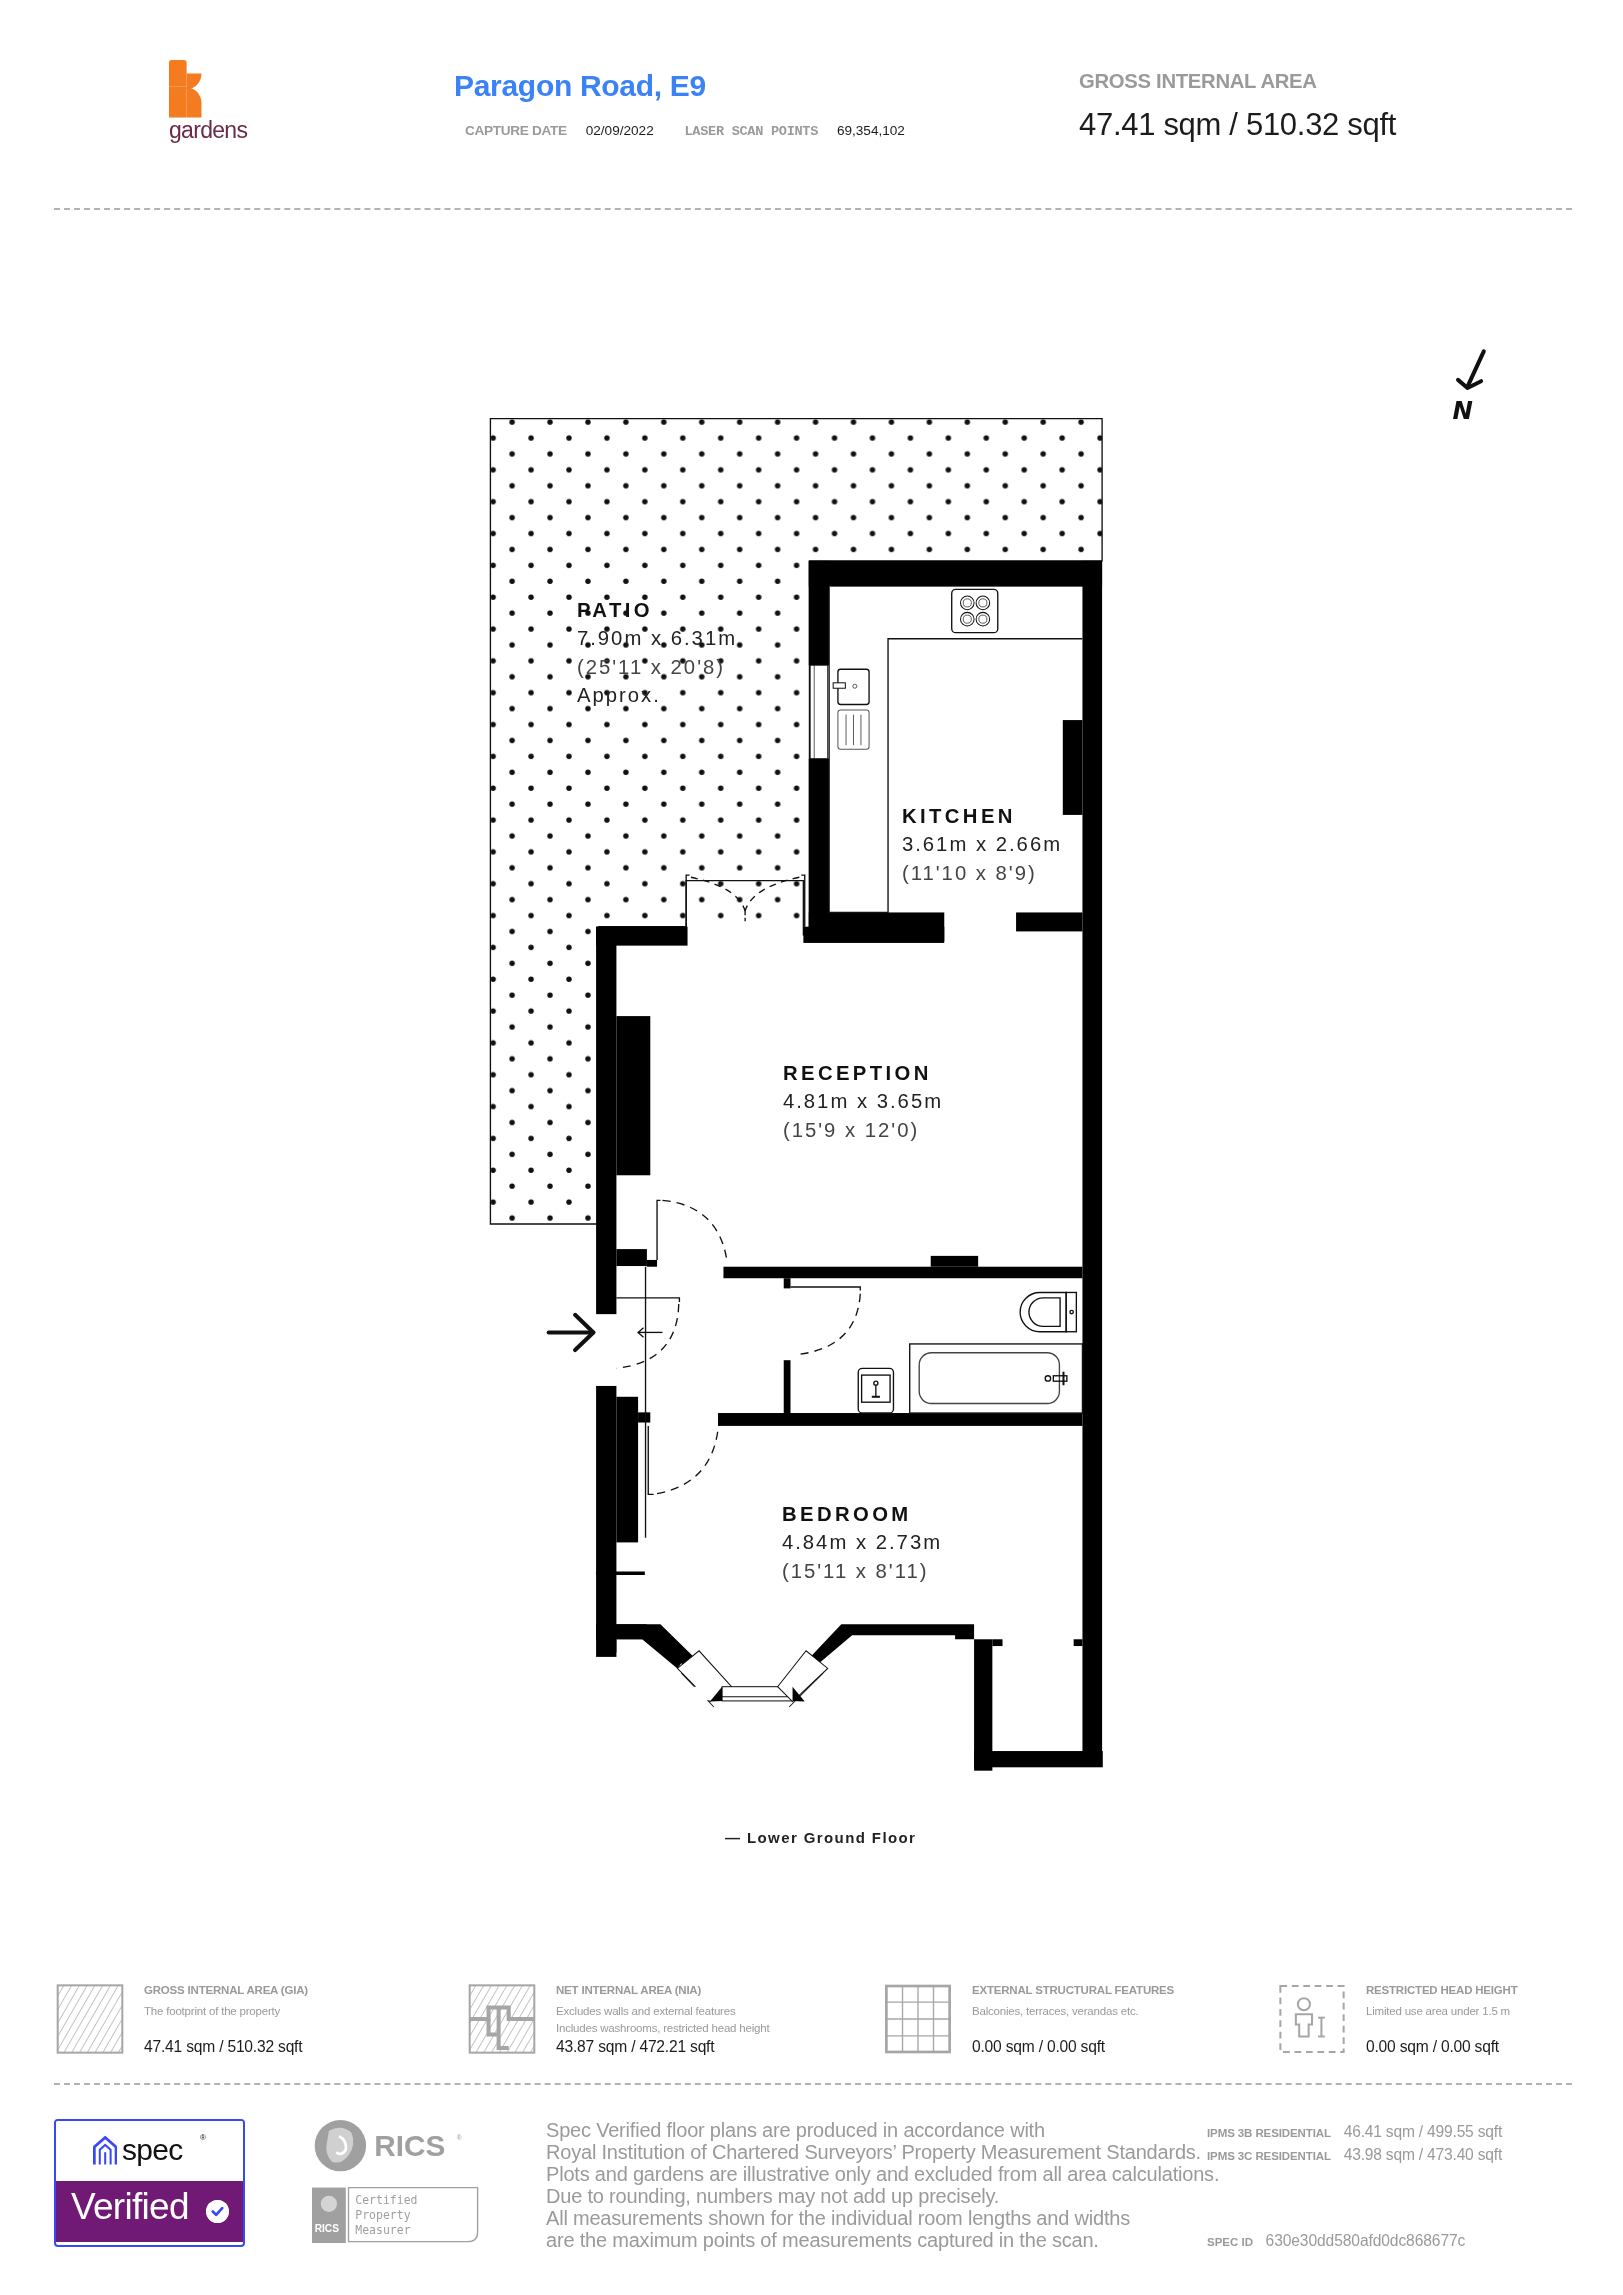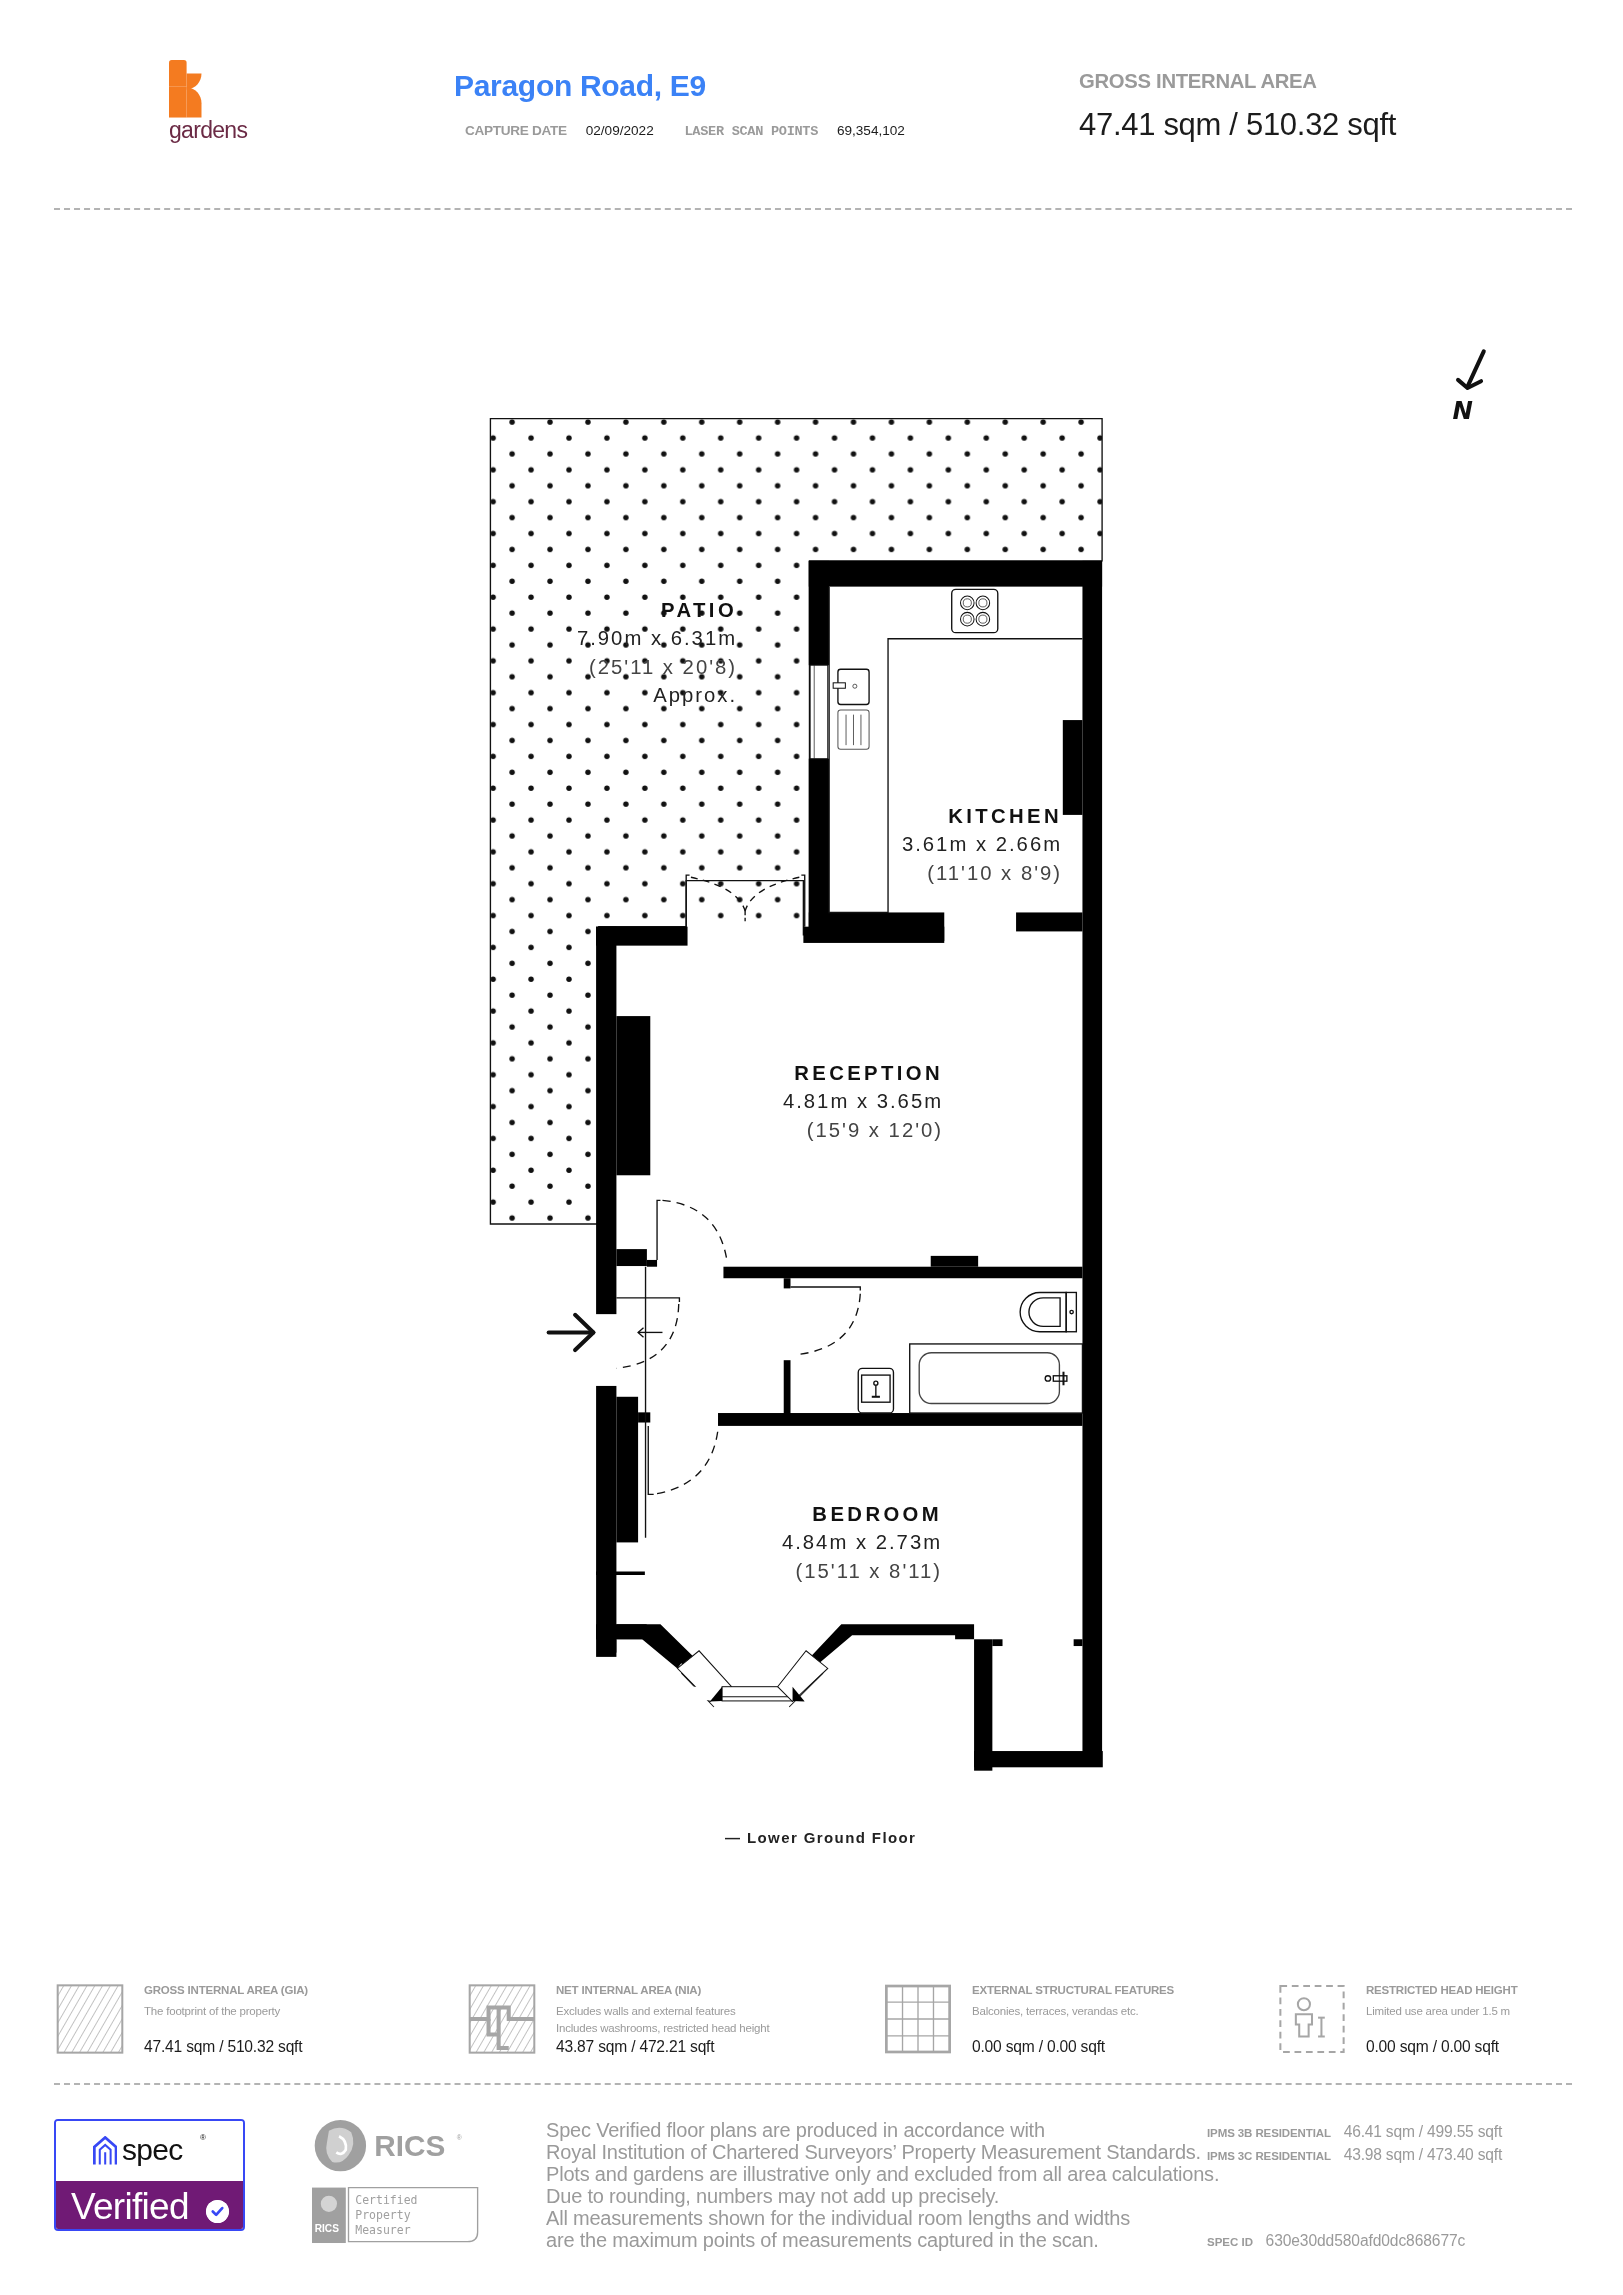--- a/index.html
+++ b/index.html
@@ -19,38 +19,38 @@
   .gia-value { left: 1079px; top: 107px; font-size: 31px; color: #1c1c1c; letter-spacing: -0.3px; }
 
   .dash-line { left: 54px; width: 1518px; height: 0; border-top: 2px dashed #b3b3b3; }
 
   
   .compass { left: 1443px; top: 346px; width: 68px; height: 88px; }
 
   
   .plan { left: 0; top: 0; width: 1623px; height: 2295px; }
 
-  .room-label { position: absolute; text-align: right; transform: translateX(-50%); white-space: nowrap; }
+  .room-label { position: absolute; text-align: left; transform: translateX(-50%); white-space: nowrap; }
   .room-name { font-size: 20.3px; font-weight: bold; letter-spacing: 3.4px; color: #111; }
   .room-dim { font-size: 20.3px; letter-spacing: 2px; color: #222; margin-top: 5.4px; }
   .room-imp { font-size: 20.3px; letter-spacing: 2px; color: #444; margin-top: 5.4px; }
   .room-approx { font-size: 20.3px; letter-spacing: 2px; color: #222; margin-top: 5.4px; }
 
   .floor-caption { left: 725px; top: 1829px; font-size: 15px; font-weight: bold; letter-spacing: 1.4px; color: #222; }
 
   
   .legend-item { top: 1984px; height: 75px; }
   .legend-icon { position: absolute; left: 0; top: 0; width: 68px; height: 70px; }
   .legend-text { position: absolute; left: 88px; top: 0; }
   .legend-title { font-size: 11.5px; color: #9a9a9a; font-weight: bold; letter-spacing: -0.2px; white-space: nowrap; }
   .legend-desc { font-size: 11.5px; color: #9a9a9a; margin-top: 6.8px; white-space: nowrap; letter-spacing: -0.2px; line-height: 17.6px; }
   .legend-value { position: absolute; left: 88px; top: 54px; font-size: 15.6px; color: #1c1c1c; white-space: nowrap; letter-spacing: -0.2px; }
 
   
-  .spec-badge { left: 54px; top: 2119px; width: 191px; height: 112px; border: 2px solid #3848f5; border-radius: 4.1px; overflow: hidden; }
+  .spec-badge { left: 54px; top: 2119px; width: 191px; height: 128px; border: 2px solid #3848f5; border-radius: 4.1px; overflow: hidden; }
   .spec-top { height: 60px; background: #fff; position: relative; }
   .spec-bottom { height: 61px; background: #701a75; position: relative; }
   .spec-word { position: absolute; left: 66px; top: 12.2px; font-size: 30px; color: #111; letter-spacing: -0.7px; }
   .spec-reg { position: absolute; left: 144px; top: 12.2px; font-size: 8.1px; color: #111; }
   .verified-word { position: absolute; left: 15px; top: 5.4px; font-size: 37px; color: #fff; letter-spacing: -0.7px; }
   .verified-check { position: absolute; left: 150px; top: 19px; width: 23px; height: 23px; border-radius: 50%; background: #fff; }
 
   .rics-logo { left: 312px; top: 2117px; width: 169px; height: 129px; }
 
   .disclaimer { left: 546px; top: 2119px; font-size: 20px; color: #9a9a9a; line-height: 22px; letter-spacing: -0.2px; }

